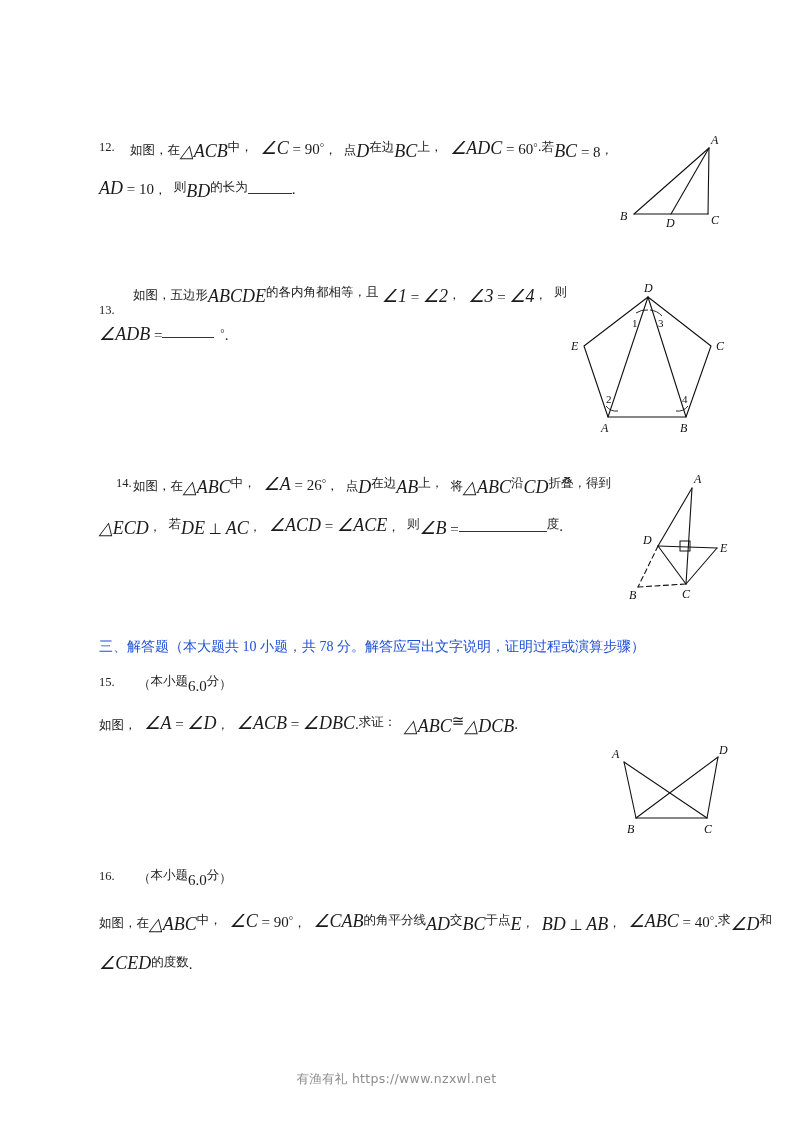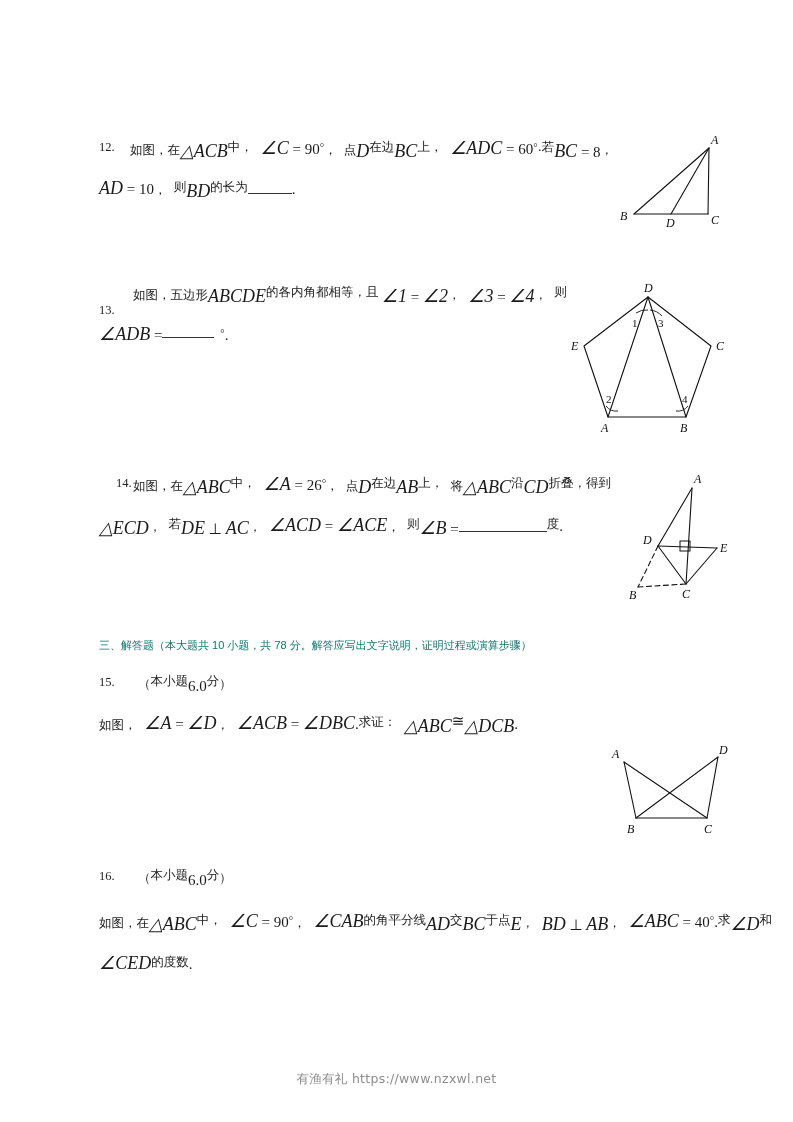--- a/index.html
+++ b/index.html
@@ -48,24 +48,24 @@
   .low { position: relative; top: 3px; }
   .up  { position: relative; top: -3px; }
   .deg { font-size: 11px; position: relative; top: -3px; }
   .blank-ul {
     display: inline-block;
     border-bottom: 1px solid #333;
     height: 10px;
   }
   .sec-head {
     position: absolute;
-    font-family: Liberation Sans, sans-serif;
-    font-size: 11px;
+    font-family: Liberation Serif, serif;
+    font-size: 14px;
     white-space: nowrap;
-    color: #0f766e;
+    color: #1d4ed8;
   }
   .fig { position: absolute; }
   .fig svg { display: block; overflow: visible; }
   .footer {
     position: absolute;
     left: 0; right: 0;
     text-align: center;
     font-family: "DejaVu Sans", sans-serif;
     font-size: 12.5px;
     color: #8d8d8d;

